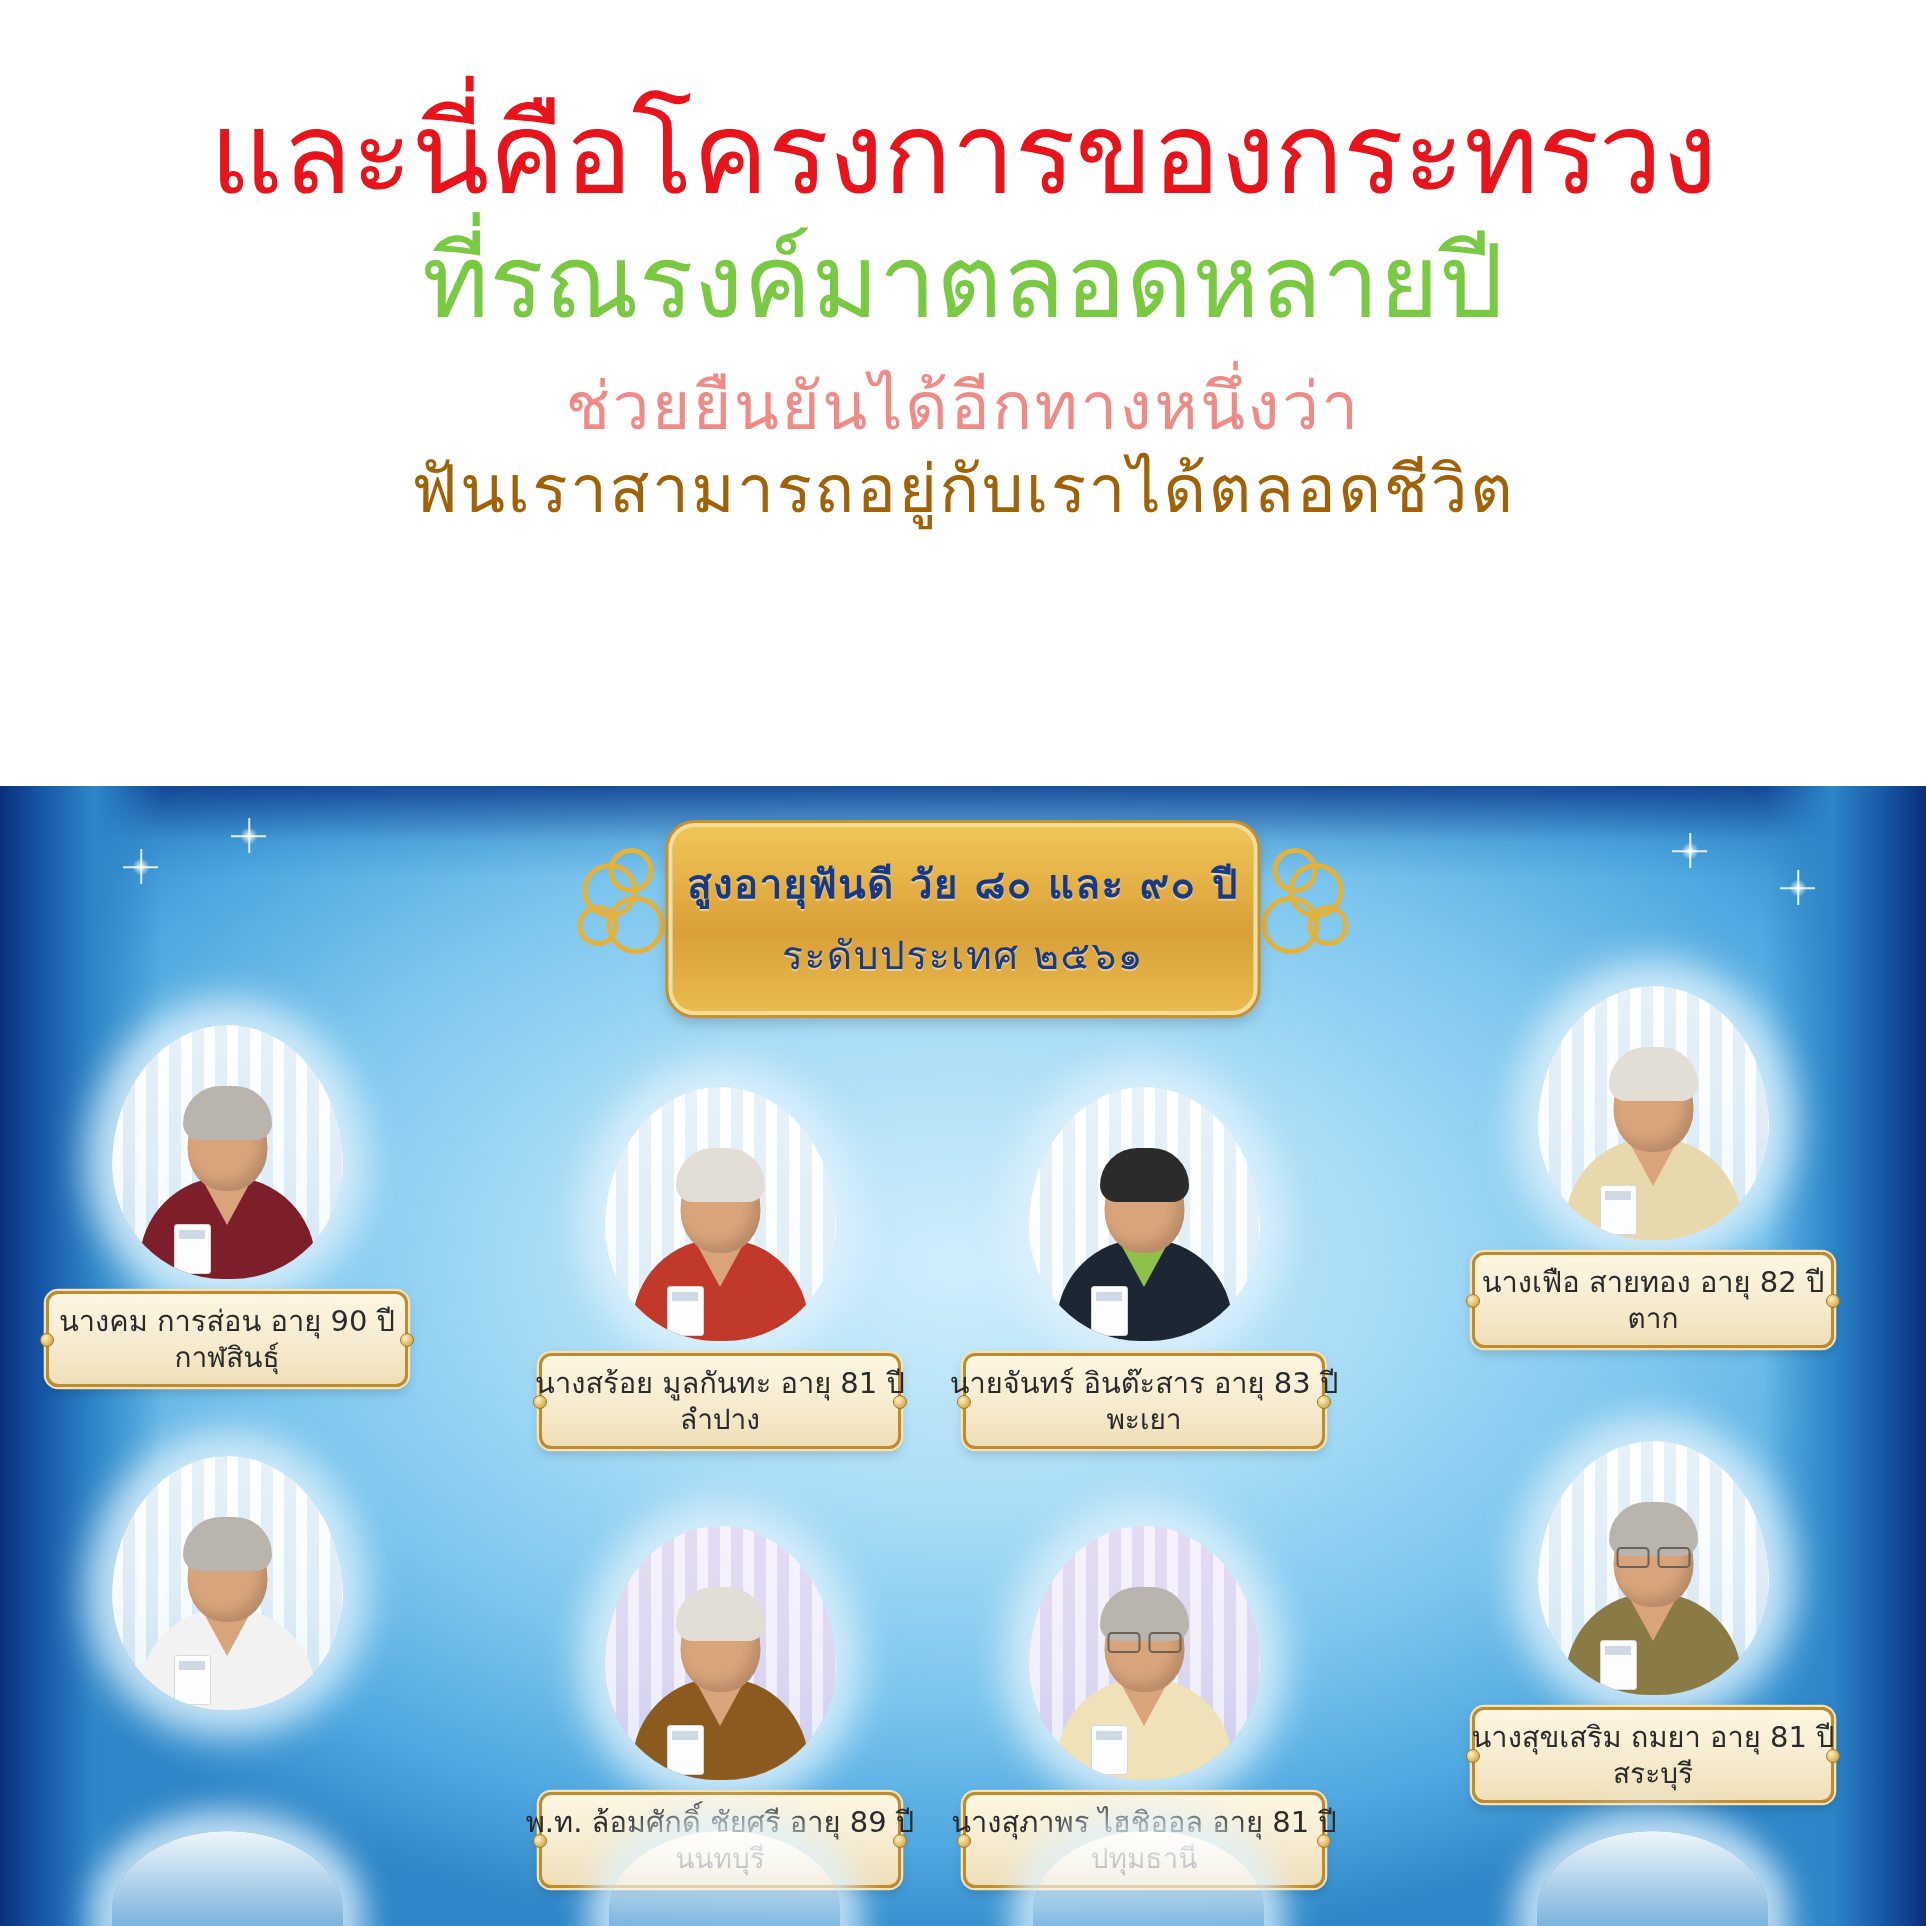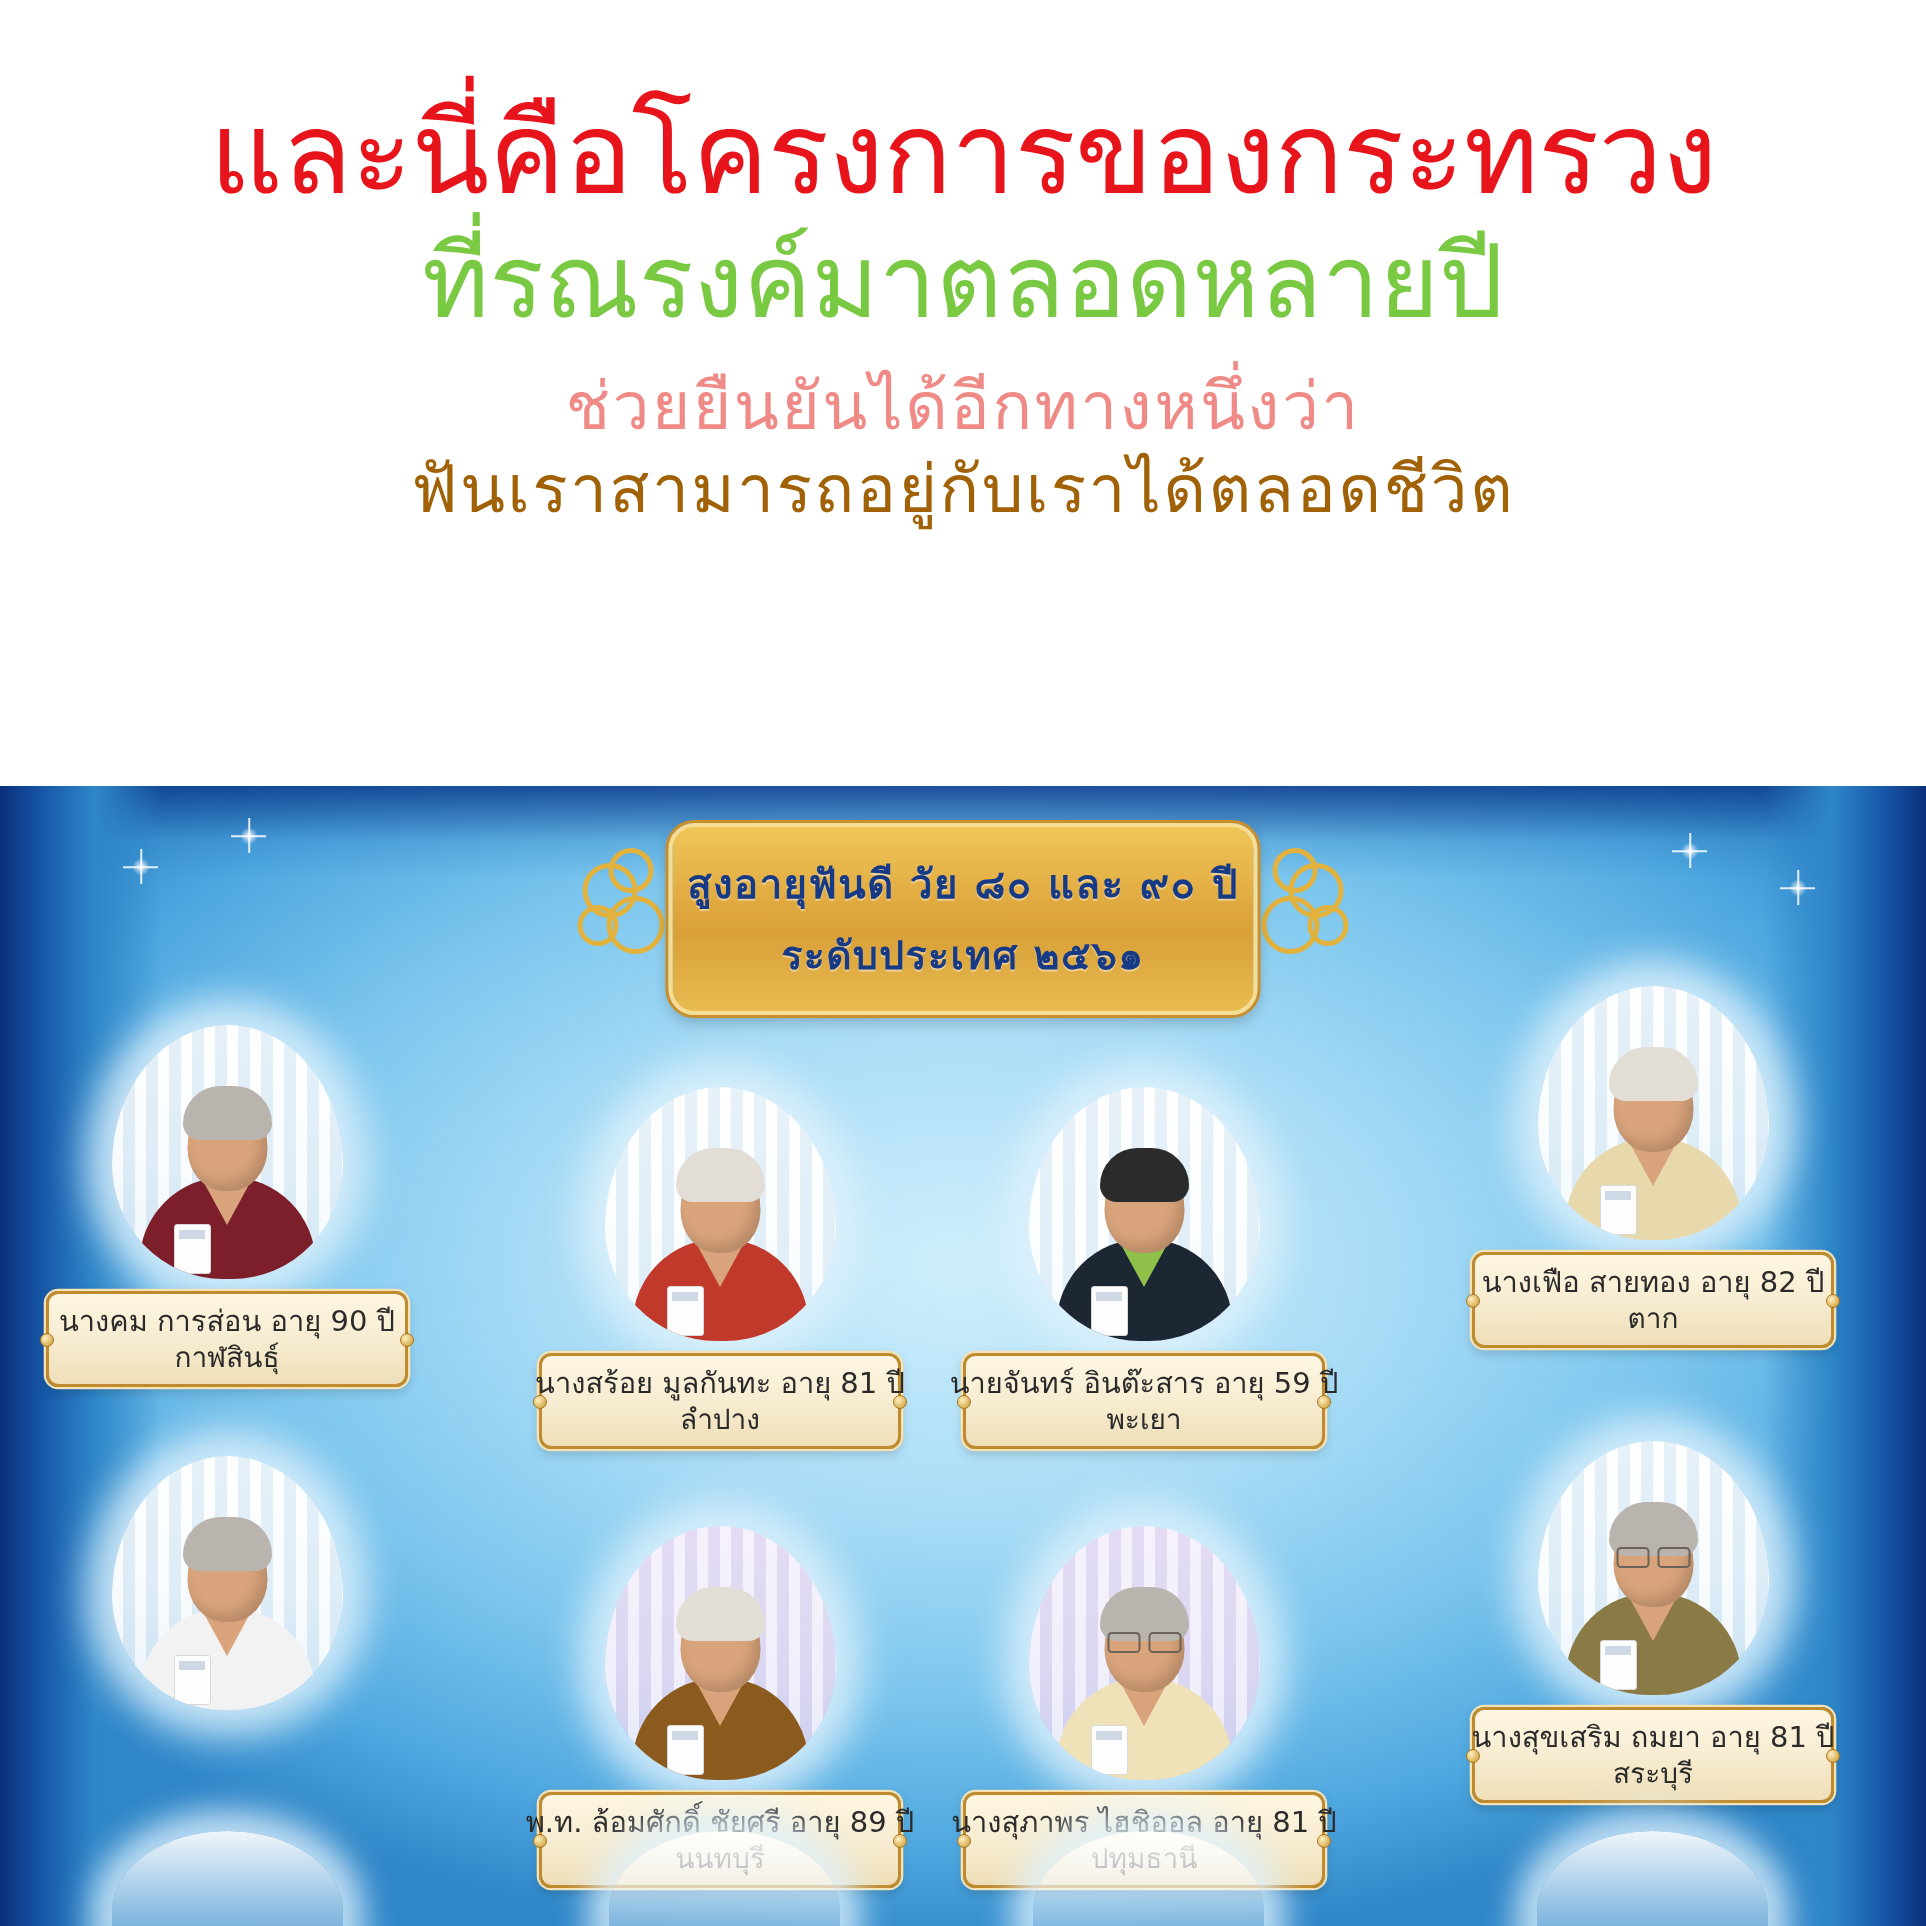--- a/index.html
+++ b/index.html
@@ -146,21 +146,21 @@
     font-size: 40px;
     color: #173a86;
     font-weight: bold;
     letter-spacing: 1.5px;
     text-shadow: 0 1.5px 0.8px rgba(255,255,255,0.45);
     white-space: nowrap;
   }
   .title-line-2 {
     font-size: 39px;
     color: #173a86;
-    font-weight: bold;
+    font-weight: normal;
     letter-spacing: 1.5px;
     text-shadow: 0 1.5px 0.8px rgba(255,255,255,0.45);
     white-space: nowrap;
     text-align: right;
   }
 
   
   .honoree {
     position: absolute;
     width: 362px;
@@ -408,21 +408,21 @@
       <div class="curtain"></div>
       <div class="person">
         <div class="body-shape" style="background:#1d2733;"></div>
         <div class="collar" style="background:#8fc04a;"></div>
         <div class="head"></div>
         <div class="hair dark"></div>
         <div class="badge"></div>
       </div>
     </div>
     <div class="nameplate">
-      <div class="np-name">นายจันทร์ อินต๊ะสาร อายุ 59 ปี</div>
+      <div class="np-name">นายจันทร์ อินต๊ะสาร อายุ 83 ปี</div>
       <div class="np-prov">พะเยา</div>
     </div>
   </div>
 
   <div class="honoree" style="left:1472px; top:200px;">
     <div class="portrait">
       <div class="curtain"></div>
       <div class="person">
         <div class="body-shape" style="background:#e8d9ac;"></div>
         <div class="collar"></div>

